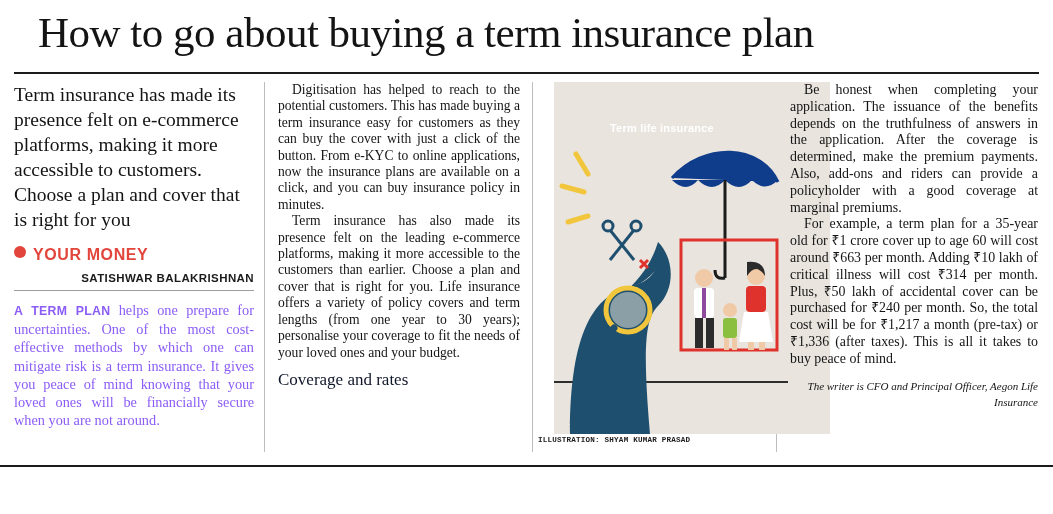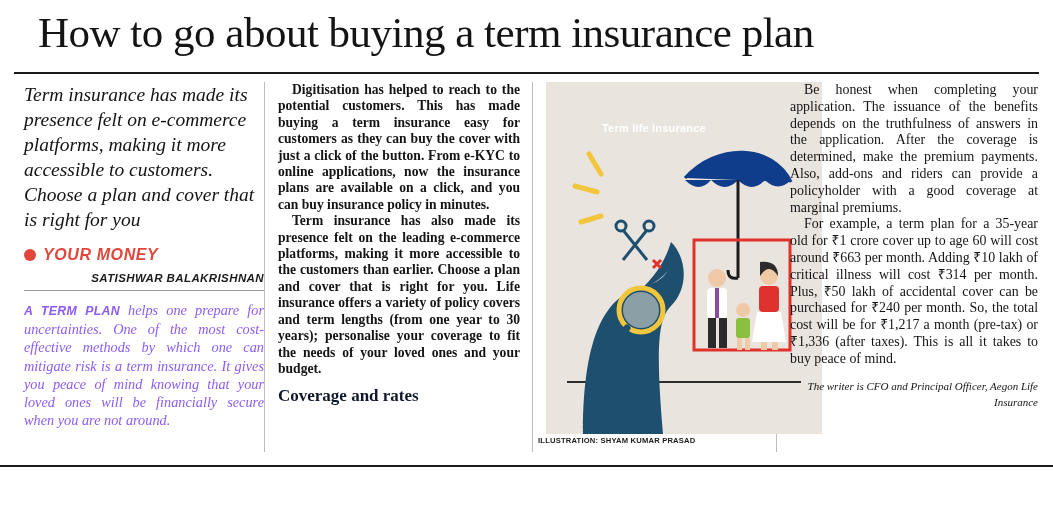--- a/index.html
+++ b/index.html
@@ -20,36 +20,36 @@
     letter-spacing:-0.5px;
     color:#141414;
     margin-left:24px;
   }
   .rule-top{
     position:absolute;left:14px;top:72px;width:1025px;height:2px;background:#1b1b1b;
   }
 
   
   .col{position:absolute;top:82px;}
-  .col1{left:24px;width:240px;font-style:italic;}
+  .col1{left:14px;width:240px;}
   .col2{left:278px;width:242px;}
   .col3{left:790px;width:248px;}
 
   .vrule{position:absolute;top:82px;width:1px;background:#bdbdbd;}
   .vr1{left:264px;height:370px;}
   .vr2{left:532px;height:370px;}
   .vr3{left:776px;height:370px;}
 
   
   .standfirst{
     font-size:19.5px;line-height:25px;font-weight:400;color:#141414;
     margin:0 0 14px 0;
   }
   .money-row{
-    display:flex;align-items:center;gap:7px;margin:2px 0 2px 0;
+    display:flex;gap:7px;margin:2px 0 2px 0;
   }
   .dot{
     width:12px;height:12px;border-radius:50%;background:#e2453c;display:inline-block;
   }
   .money-label{
     font-family:"Liberation Sans", sans-serif;
     font-size:16px;font-weight:700;letter-spacing:0.6px;color:#e2453c;
   }
   .byline{
     font-family:"Liberation Sans", sans-serif;
@@ -58,43 +58,43 @@
     text-align:right;
   }
   .rule-byline{width:240px;height:1px;background:#9e9e9e;margin-bottom:10px;}
   .body1{
     font-size:14.3px;line-height:18.2px;text-align:justify;color:#8b5cf6;
   }
   .body1 .lead{font-family:"Liberation Sans", sans-serif;font-size:12.3px;font-weight:700;letter-spacing:0.3px;}
 
   
   .body2{
-    font-size:13.6px;line-height:16.4px;text-align:justify;color:#141414;font-weight:bold;
+    font-size:13.6px;line-height:16.4px;text-align:justify;color:#141414;
   }
   .body2 p{margin:0 0 0 0;text-indent:14px;}
   .subhead{
     font-size:17px;line-height:20px;margin:9px 0 4px 0;color:#0f172a;
   }
 
   
   .body3{
     font-size:13.9px;line-height:16.8px;text-align:justify;color:#141414;
   }
   .body3 p{margin:0;text-indent:14px;}
   .body3 p.first{text-indent:0;}
   .writer{
     margin-top:10px;text-align:right;font-style:italic;font-size:11px;line-height:16.5px;
   }
 
   
   .illo-wrap{position:absolute;left:538px;top:82px;width:234px;height:370px;}
-  .illo{position:absolute;left:8px;top:0;width:276px;height:352px;background:#e9e4de;text-align:center;}
+  .illo{position:absolute;left:16px;top:0;width:276px;height:352px;background:#e9e4de;}
   .illo-credit{
     position:absolute;left:0;top:354px;width:234px;
-    font-family:Liberation Sans, sans-serif;
+    font-family:Liberation Mono, monospace;
     font-size:7.6px;font-weight:700;letter-spacing:0.2px;color:#1b1b1b;
   }
   .illo-label{
     position:absolute;left:56px;top:40px;
     font-family:"Liberation Sans", sans-serif;
     font-size:11px;font-weight:700;color:#ffffff;letter-spacing:0.2px;
   }
 
   
   .rule-bottom{position:absolute;left:0;top:465px;width:1053px;height:2px;background:#1b1b1b;}

